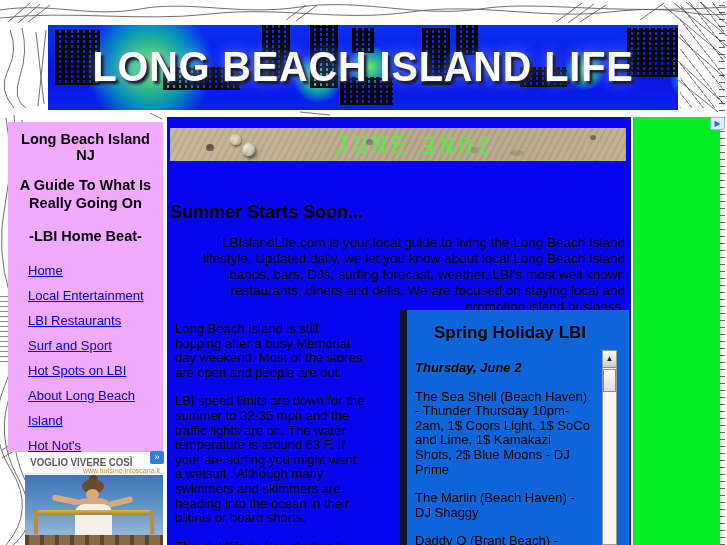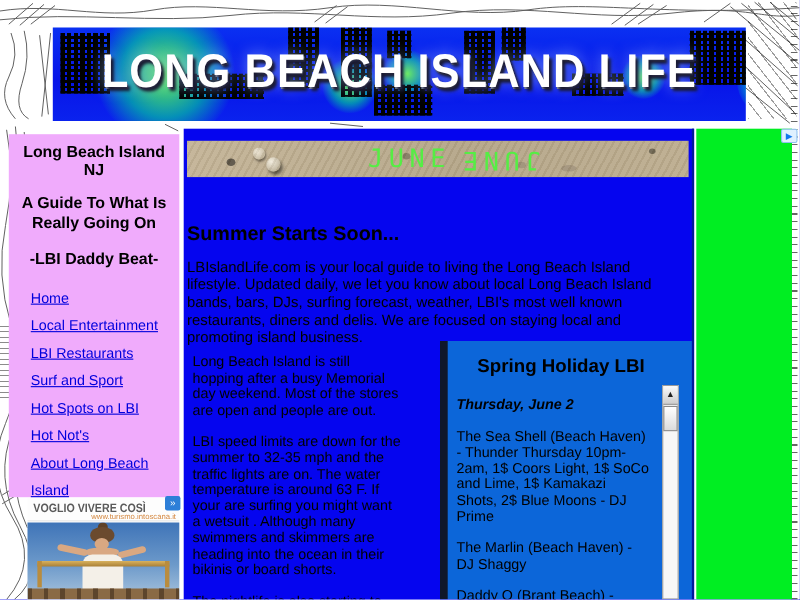--- a/index.html
+++ b/index.html
@@ -52,21 +52,21 @@
   .june-mirror{display:inline-block;transform:rotate(180deg);margin-left:6px;}
   .shell{position:absolute;border-radius:50%;}
   .s1{left:60px;top:6px;width:11px;height:11px;background:radial-gradient(circle at 35% 35%,#efe7d6,#b3a688);box-shadow:1px 2px 2px rgba(40,35,25,.55);}
   .s2{left:72px;top:15px;width:13px;height:13px;background:radial-gradient(circle at 35% 30%,#f2ecdd,#a89b7e);box-shadow:2px 3px 3px rgba(30,28,20,.65);}
   .s3{left:36px;top:16px;width:8px;height:7px;background:#5a5244;}
   .s4{left:196px;top:11px;width:7px;height:6px;background:#847a62;}
   .s5{left:300px;top:19px;width:8px;height:6px;background:#9d9076;}
   .s6{left:420px;top:7px;width:6px;height:5px;background:#6d6450;}
   .s7{left:340px;top:22px;width:14px;height:6px;background:#a2937a;border-radius:50%;}
   .page-heading{margin:41px 0 0 3px;font-size:18px;font-weight:bold;}
-  .intro{margin:12px 4px 0 3px;font-size:13.5px;line-height:16px;}
+  .intro{margin:12px 4px 0 3px;font-size:13.5px;line-height:16px;text-align:right;}
 
   .columns{position:absolute;left:0;right:0;top:193px;bottom:0;display:flex;overflow:hidden;}
   .leftcol{width:221px;box-sizing:border-box;padding:12px 22px 0 8px;
     font-size:13px;line-height:14.6px;}
   .leftcol p{margin:0 0 14px 0;}
 
   .rightbox{margin-left:auto;width:229px;box-sizing:border-box;position:relative;
     background:#0c66d9;border-left:7px solid #0f172a;}
   .rb-title{text-align:center;font-size:17px;font-weight:bold;margin:13px 26px 0 10px;}
   .rb-text{margin:18px 38px 0 8px;font-size:13px;line-height:14.6px;}
@@ -149,29 +149,29 @@
     <div class="hp" style="left:374px;top:3px;width:28px;height:57px;"></div>
     <div class="hp" style="left:408px;top:0;width:22px;height:30px;"></div>
     <div class="hp" style="left:472px;top:42px;width:47px;height:20px;"></div>
     <div class="hp" style="left:579px;top:3px;width:66px;height:49px;"></div>
     <div class="site-title">LONG BEACH ISLAND LIFE</div>
   </div>
 
   <div class="sidebar">
     <div class="sb-title">Long Beach Island NJ</div>
     <div class="sb-subtitle">A Guide To What Is Really Going On</div>
-    <div class="sb-tagline">-LBI Daddy Beat-</div>
+    <div class="sb-tagline">-LBI Home Beat-</div>
     <div class="sb-links">
       <a>Home</a>
       <a>Local Entertainment</a>
       <a>LBI Restaurants</a>
       <a>Surf and Sport</a>
       <a>Hot Spots on LBI</a>
+      <a>About Long Beach Island</a>
       <a>Hot Not's</a>
-      <a>About Long Beach Island</a>
       <a>Contact Us</a>
     </div>
   </div>
 
   <div class="main">
     <div class="sand">
       <div class="shell s3"></div>
       <div class="shell s1"></div>
       <div class="shell s2"></div>
       <div class="shell s4"></div>

